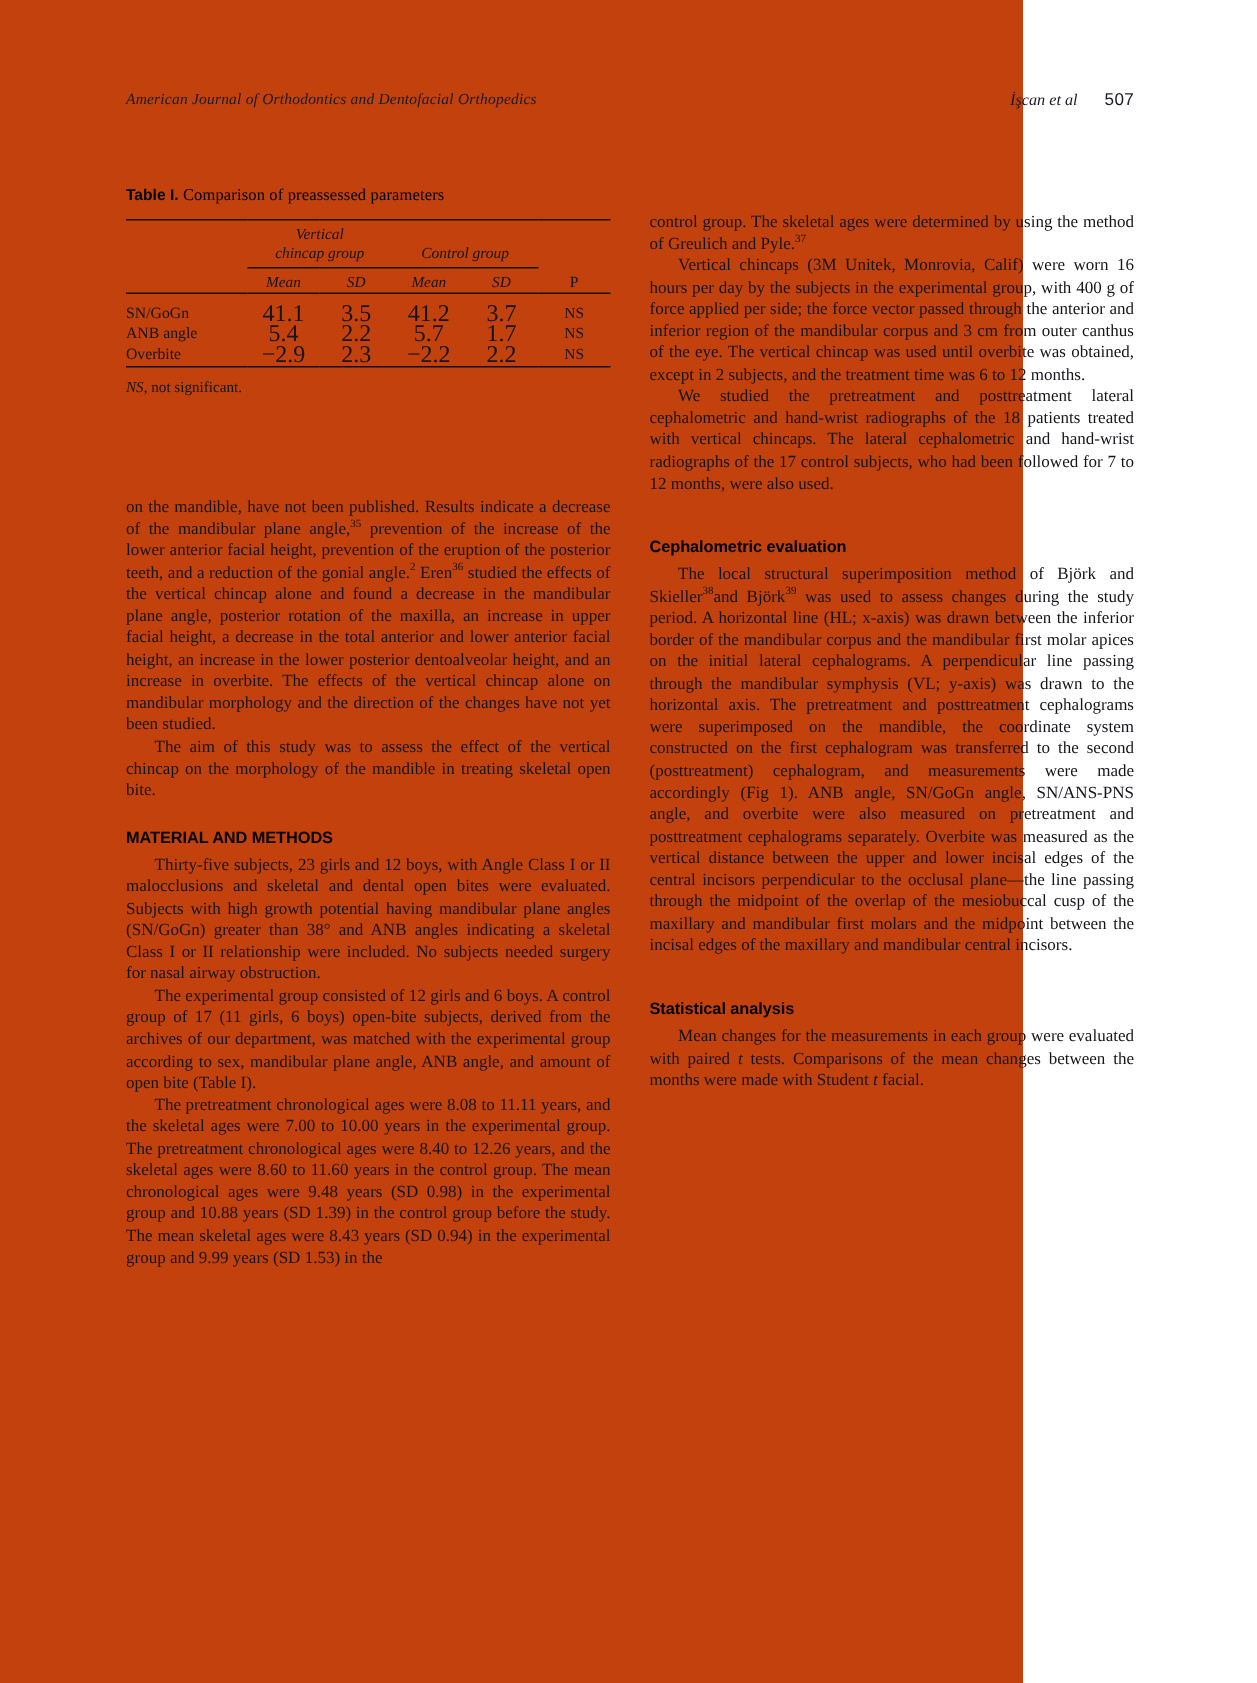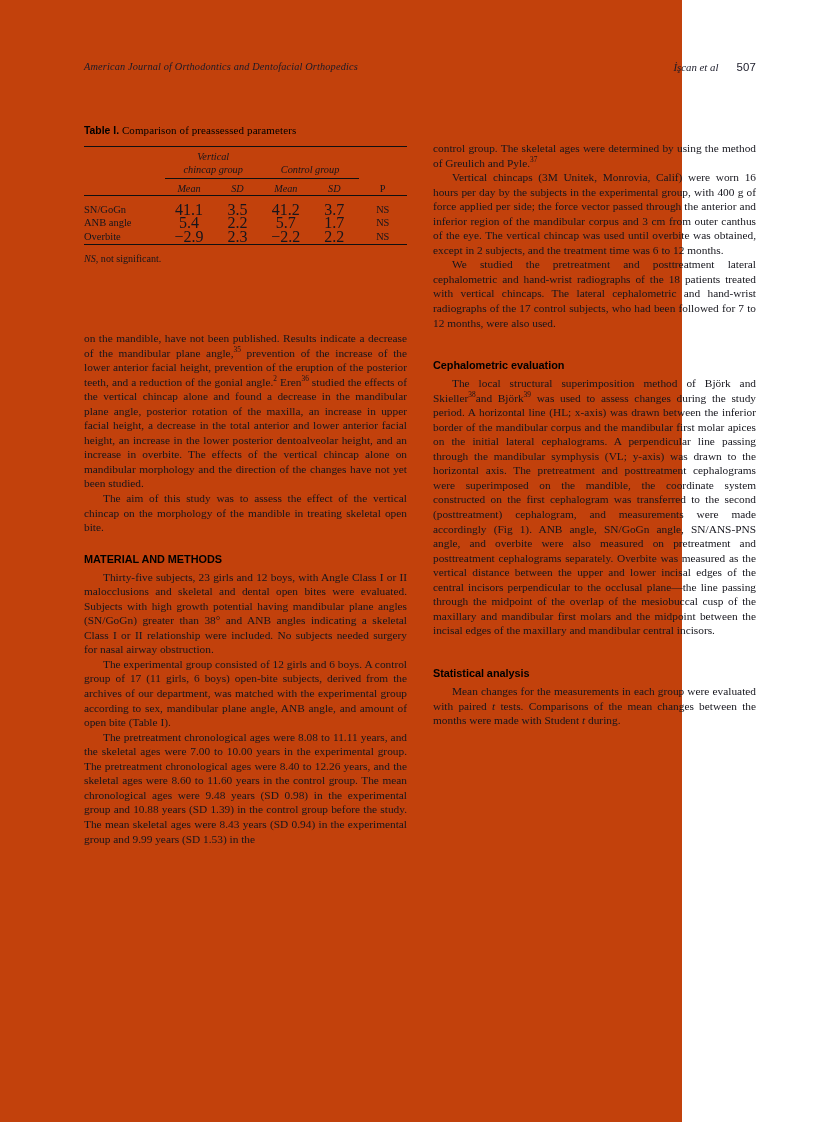--- a/index.html
+++ b/index.html
@@ -310,16 +310,16 @@
     <h2 class="section">Cephalometric evaluation</h2>
     <div class="gap-sub-after"></div>
 
     <p><span>The local structural superimposition method of Björk and Skieller</span><sup>38</sup><span>and Björk</span><sup>39</sup><span> was used to assess changes during the study period. A horizontal line (HL; x-axis) was drawn between the inferior border of the mandibular corpus and the mandibular first molar apices on the initial lateral cephalograms. A perpendicular line passing through the mandibular symphysis (VL; y-axis) was drawn to the horizontal axis. The pretreatment and posttreatment cephalograms were superimposed on the mandible, the coordinate system constructed on the first cephalogram was transferred to the second (posttreatment) cephalogram, and measurements were made accordingly (Fig 1). ANB angle, SN/GoGn angle, SN/ANS-PNS angle, and overbite were also measured on pretreatment and posttreatment cephalograms separately. Overbite was measured as the vertical distance between the upper and lower incisal edges of the central incisors perpendicular to the occlusal plane—the line passing through the midpoint of the overlap of the mesiobuccal cusp of the maxillary and mandibular first molars and the midpoint between the incisal edges of the maxillary and mandibular central incisors.</span></p>
 
 
     <div class="gap-sub-before"></div>
     <h2 class="section">Statistical analysis</h2>
     <div class="gap-sub-after"></div>
 
-    <p><span>Mean changes for the measurements in each group were evaluated with paired </span><i>t</i><span> tests. Comparisons of the mean changes between the months were made with Student </span><i>t</i><span> during.</span></p>
+    <p><span>Mean changes for the measurements in each group were evaluated with paired </span><i>t</i><span> tests. Comparisons of the mean changes between the months were made with Student </span><i>t</i><span> facial.</span></p>
   </div>
 
 </div>
 
 </body></html>

